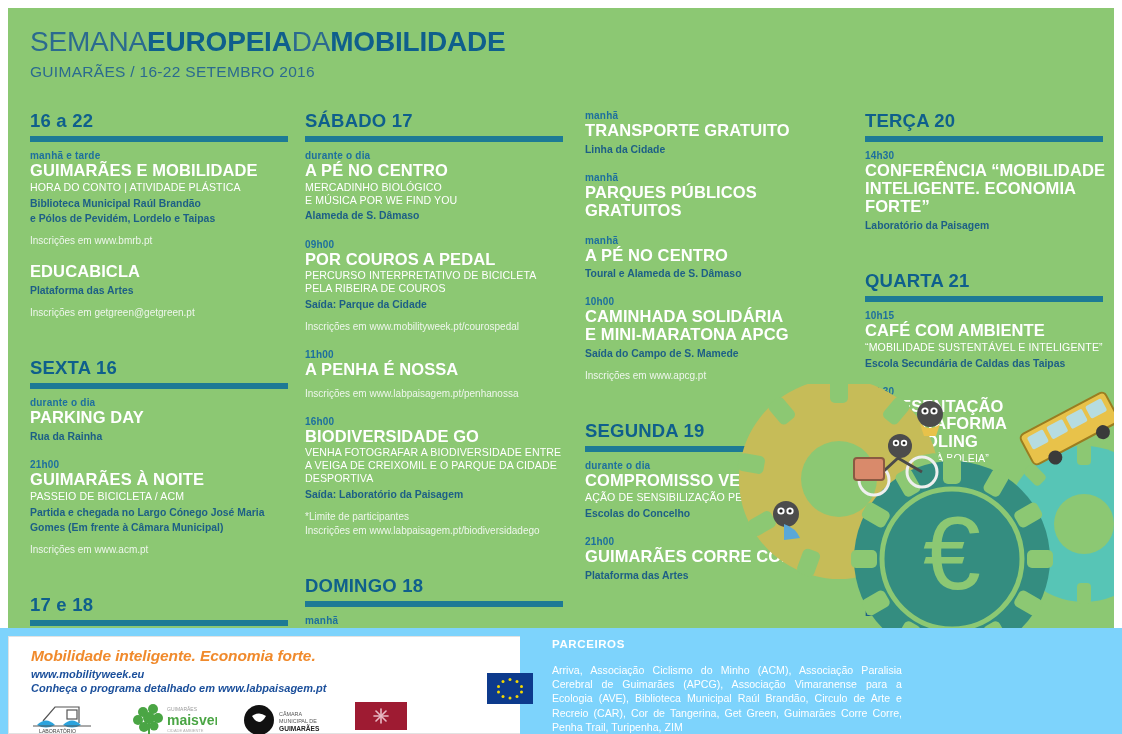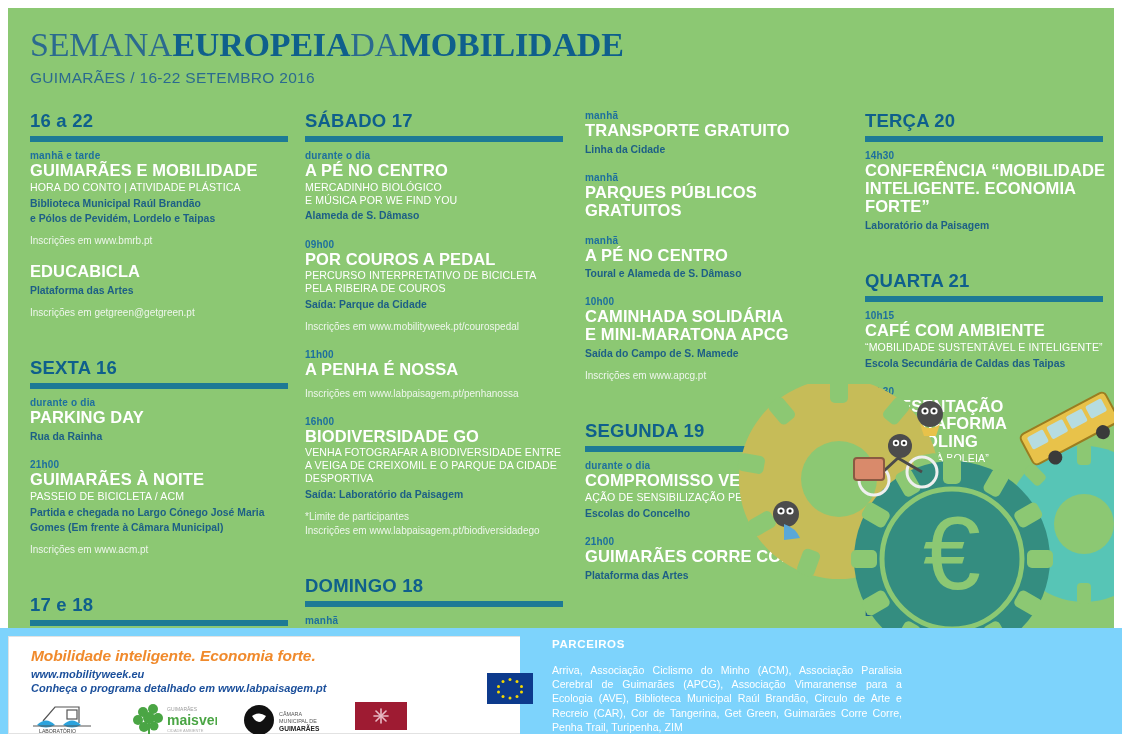--- a/index.html
+++ b/index.html
@@ -17,21 +17,21 @@
   
   .green-panel {
     position: absolute;
     left: 8px; top: 8px;
     width: 1106px; height: 620px;
     background: #8cc873;
     overflow: hidden;
   }
   
   .header { position: absolute; left: 22px; top: 20px; }
-  .title-line1 { font-size: 34px; letter-spacing: -0.2px; line-height: 1; white-space: nowrap; font-family: Liberation Serif, serif; }
+  .title-line1 { font-size: 28px; letter-spacing: -0.2px; line-height: 1; white-space: nowrap; }
   .title-line1 .lt { color: #2b6a8f; font-weight: 400; }
   .title-line1 .bd { color: #0f5f8c; font-weight: 700; }
   .title-line2 {
     margin-top: 7px; font-size: 15.5px; font-weight: 400;
     color: #2b6a8f; letter-spacing: 0.3px;
   }
 
   
   .cols { position: absolute; left: 0; top: 0; width: 1106px; height: 620px; }
   .col { position: absolute; top: 102px; }

